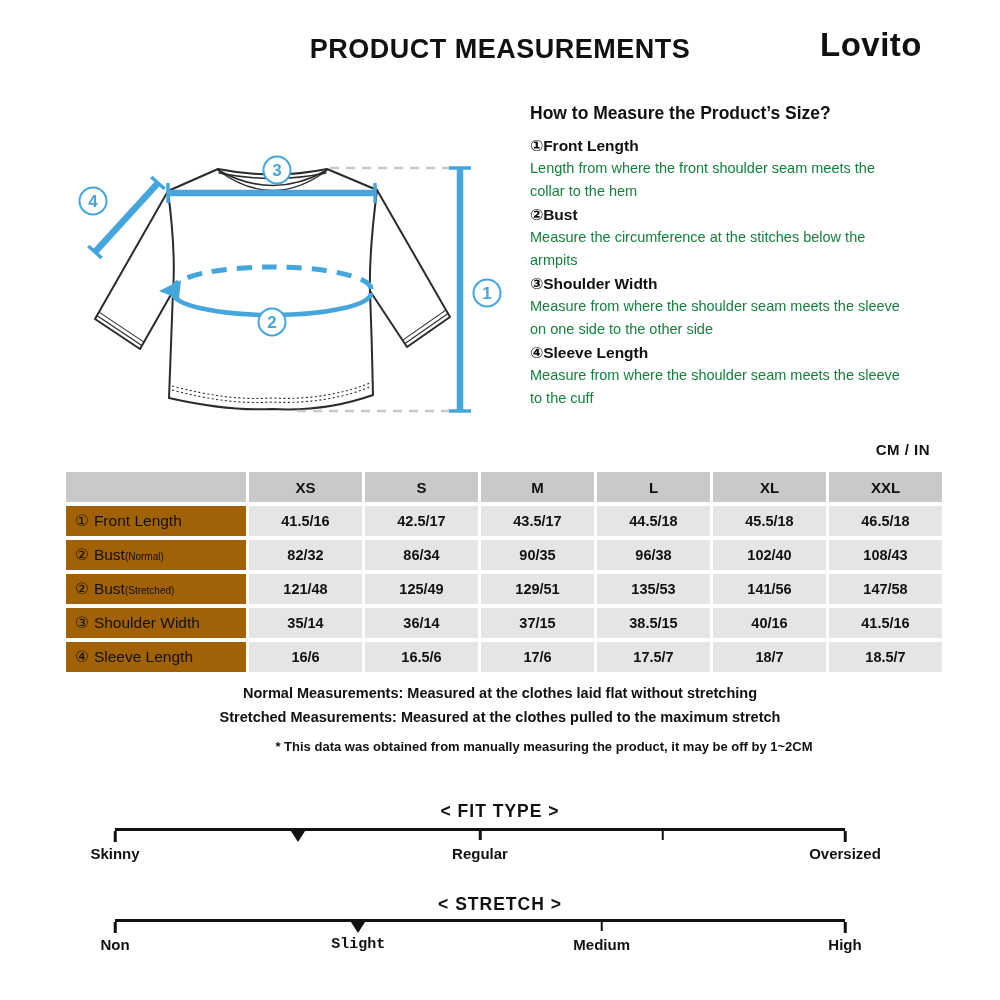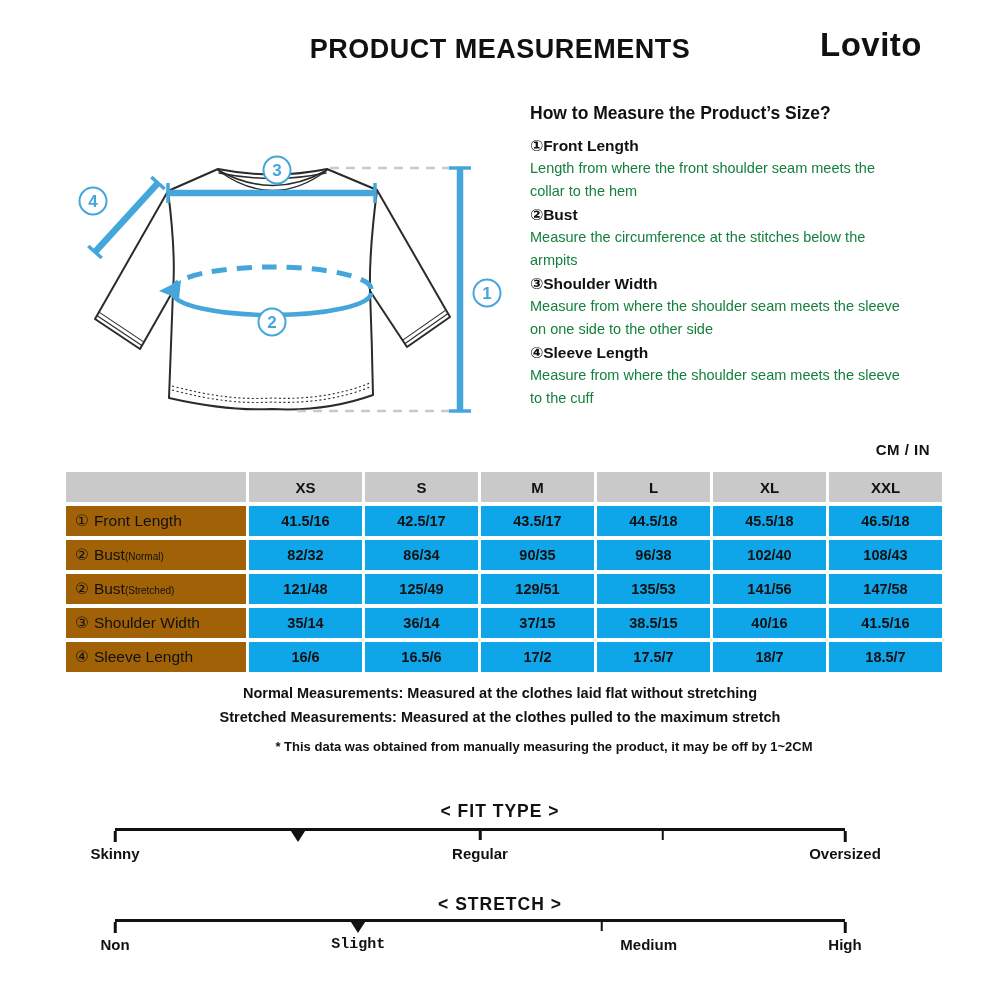--- a/index.html
+++ b/index.html
@@ -29,21 +29,21 @@
   .size-table{
     position:absolute;left:63px;top:468px;
     border-collapse:separate;border-spacing:3px 4px;table-layout:fixed;
   }
   .size-table td{height:28px;vertical-align:middle;}
   .head{background:#c9c9c9;font-weight:bold;font-size:15px;text-align:center;width:111px;}
   .corner{width:178px;}
   .rowlabel{background:#a16207;font-size:15.5px;text-align:left;padding-left:9px;}
   .cnum{margin-right:5px;}
   .sub{font-size:10px;}
-  .val{background:#0ea5e9;font-weight:bold;font-size:14.5px;text-align:center;}
+  .val{background:#e5e5e5;font-weight:bold;font-size:14.5px;text-align:center;}
   
   .notes{position:absolute;top:681px;left:0;width:100%;text-align:center;
     font-size:14.5px;font-weight:bold;line-height:24px;}
   .disclaimer{position:absolute;top:739px;left:0;width:100%;text-align:center;
     font-size:13px;font-weight:bold;padding-left:44px;}
   
   .scale{position:absolute;left:0;width:100%;}
   .scale-title{text-align:center;font-size:17.5px;font-weight:bold;letter-spacing:1px;margin-top:9px;}
   .scale-track{position:absolute;left:115px;width:730px;height:12px;border-top:3px solid #111;}
   .tick{position:absolute;top:0;width:2.5px;height:9px;background:#111;transform:translateX(-50%);}
@@ -191,21 +191,21 @@
         <td class="val">36/14</td>
         <td class="val">37/15</td>
         <td class="val">38.5/15</td>
         <td class="val">40/16</td>
         <td class="val">41.5/16</td>
       </tr>
       <tr>
         <td class="rowlabel"><span class="cnum">④</span><span>Sleeve Length</span></td>
         <td class="val">16/6</td>
         <td class="val">16.5/6</td>
-        <td class="val">17/2</td>
+        <td class="val">17/6</td>
         <td class="val">17.5/7</td>
         <td class="val">18/7</td>
         <td class="val">18.5/7</td>
       </tr>
     </tbody>
 </table>
 
 <div class="notes">
   <div>Normal Measurements: Measured at the clothes laid flat without stretching</div>
   <div>Stretched  Measurements: Measured at the clothes pulled to the maximum stretch</div>
@@ -232,16 +232,16 @@
   <div class="scale-title">&lt; STRETCH &gt;</div>
   <div class="scale-track" style="top:34px;">
       <div class="tick end" style="left: 0%;"></div>
       <div class="tick end" style="left: 100%;"></div>
       <div class="tick" style="left: 66.67%;"></div>
       <div class="marker" style="left: 33.33%;"></div>
     </div>
   <div class="scale-labels" style="top:51px;">
       <span class="scale-label" style="left: 0%;">Non</span>
       <span class="scale-label" style="left: 33.33%; font-family: Liberation Mono, monospace;">Slight</span>
-      <span class="scale-label" style="left: 66.67%; margin-left: 47px;">Medium</span>
+      <span class="scale-label" style="left: 66.67%;">Medium</span>
       <span class="scale-label" style="left: 100%;">High</span>
     </div>
 </div>
 
 </body></html>

